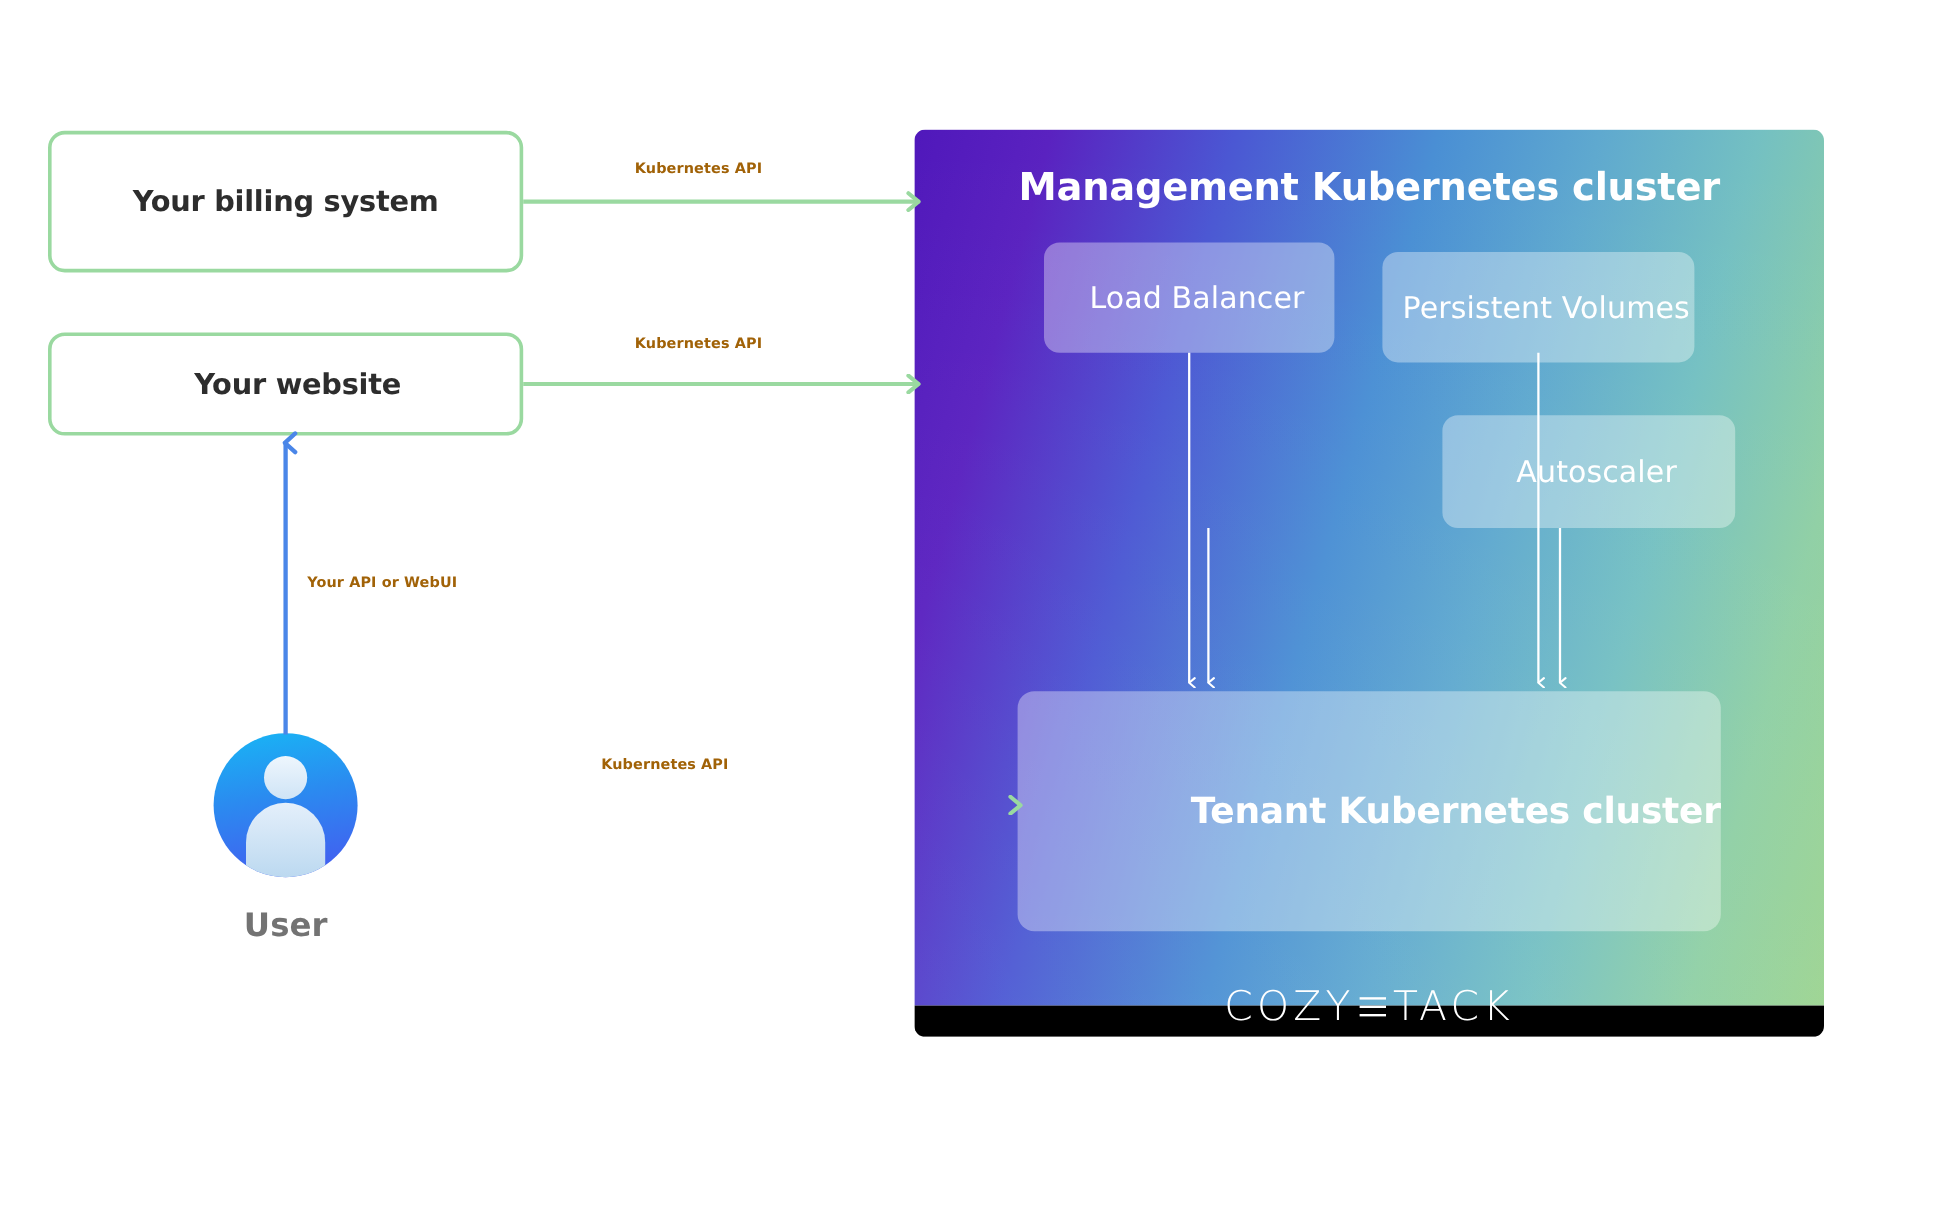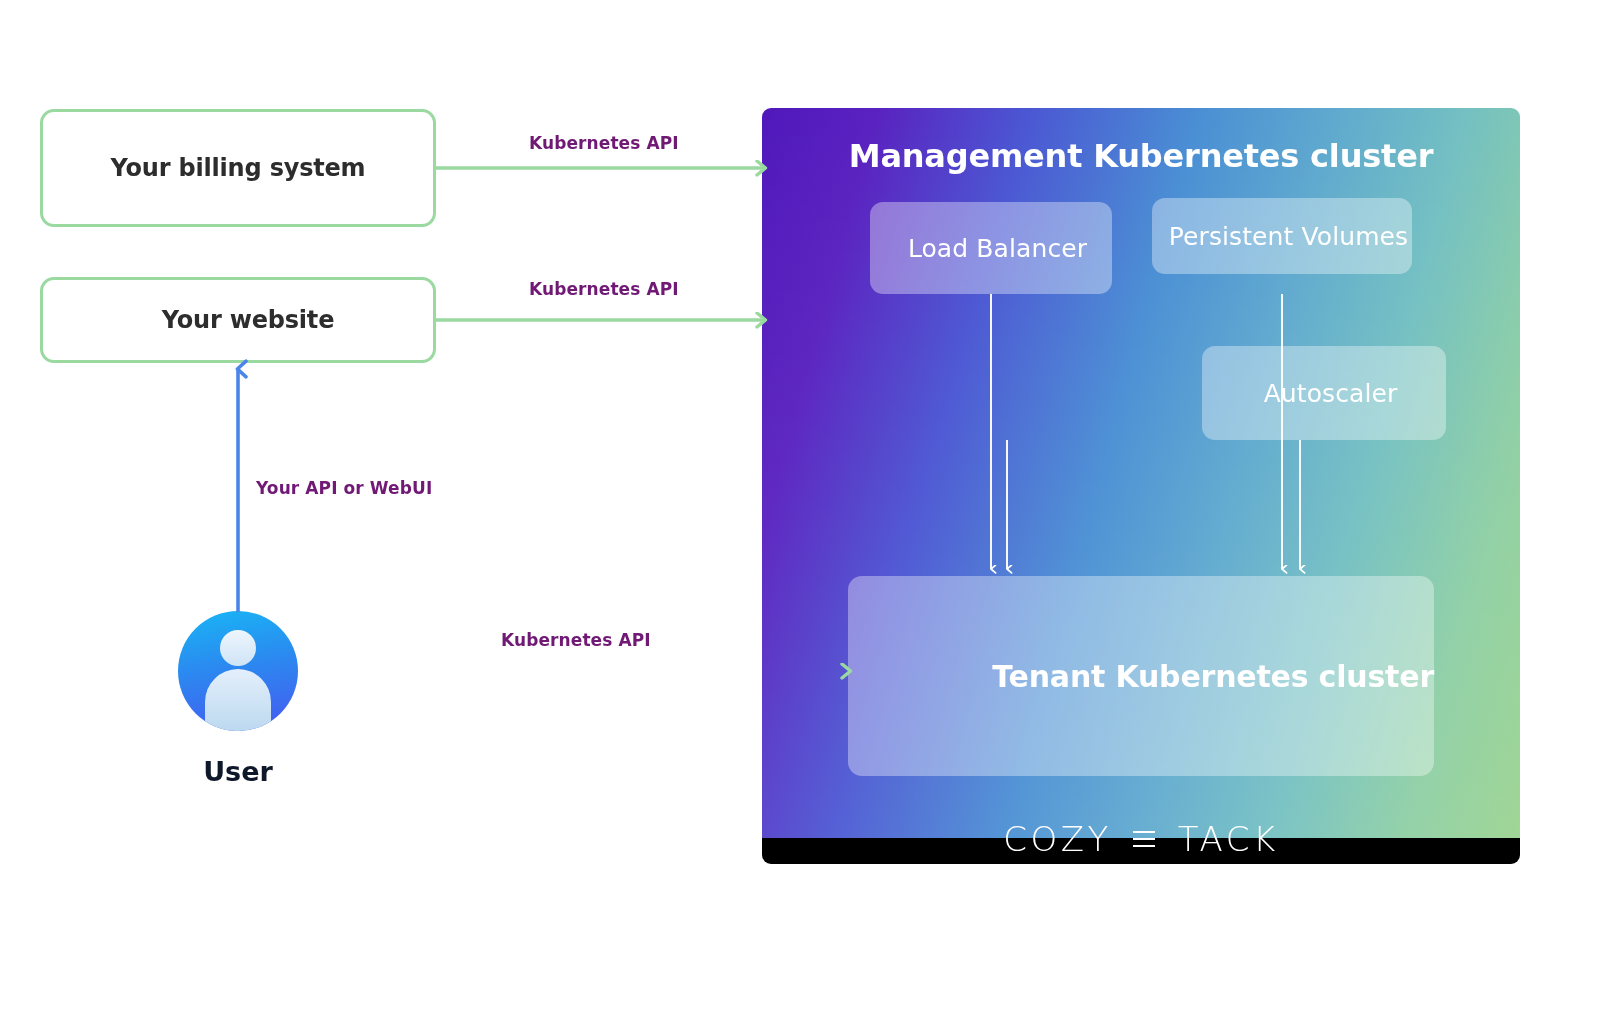--- a/index.html
+++ b/index.html
@@ -37,22 +37,22 @@
     font-size: 24px;
     font-weight: 700;
     letter-spacing: -0.2px;
   }
   #box-billing { left: 40px;  top: 109px; width: 396px; height: 118px; }
   #box-website { left: 40px;  top: 277px; width: 396px; height: 86px; padding-left: 20px;  }
 
   
   .conn-label {
     position: absolute;
-    color: #701a75;
-    font-size: 17px;
+    color: #a16207;
+    font-size: 12px;
     font-weight: 700;
     letter-spacing: 0.1px;
     white-space: nowrap;
   }
   #lbl-api-1 { left: 529px; top: 133px; }
   #lbl-api-2 { left: 529px; top: 279px; }
   #lbl-api-3 { left: 501px; top: 630px; }
   #lbl-webui { left: 256px; top: 478px; }
 
   
@@ -85,21 +85,21 @@
     height: 62px;
     border-radius: 33px 33px 8px 8px;
     background: linear-gradient(180deg, #e4effb 0%, #bcd9f0 100%);
   }
   #user-label {
     position: absolute;
     left: 178px;
     top: 756px;
     width: 120px;
     text-align: center;
-    color: #0f172a;
+    color: #737373;
     font-size: 27px;
     font-weight: 700;
   }
 
   
   #cluster {
     position: absolute;
     left: 762px;
     top: 108px;
     width: 758px;
@@ -136,21 +136,21 @@
     display: flex;
     align-items: center;
     justify-content: center;
     color: #ffffff;
     font-size: 25px;
     font-weight: 400;
     letter-spacing: 0.1px;
     padding-left: 13px;
   }
   #svc-lb  { left: 108px; top: 94px;  width: 242px; height: 92px; }
-  #svc-pv  { left: 390px; top: 90px;  width: 260px; height: 76px; }
+  #svc-pv  { left: 390px; top: 102px;  width: 260px; height: 92px; }
   #svc-ms  { left: 86px;  top: 238px; width: 314px; height: 94px; }
   #svc-as  { left: 440px; top: 238px; width: 244px; height: 94px; }
 
   #tenant {
     position: absolute;
     left: 86px;
     top: 468px;
     width: 586px;
     height: 200px;
     border-radius: 14px;
@@ -174,21 +174,21 @@
     background: #000000;
   }
   #logo-wrap {
     position: absolute;
     left: 0;
     top: -16px;
     width: 100%;
     display: flex;
     align-items: center;
     justify-content: center;
-    gap: 18px;
+    gap: 1px;
     color: #ffffff;
     font-size: 34px;
     font-weight: 300;
     letter-spacing: 3.5px;
   }
   #logo-wrap .lg-a, #logo-wrap .lg-b { line-height: 1; }
   #logo-mark {
     display: inline-block;
     width: 22px;
     height: 22px;

